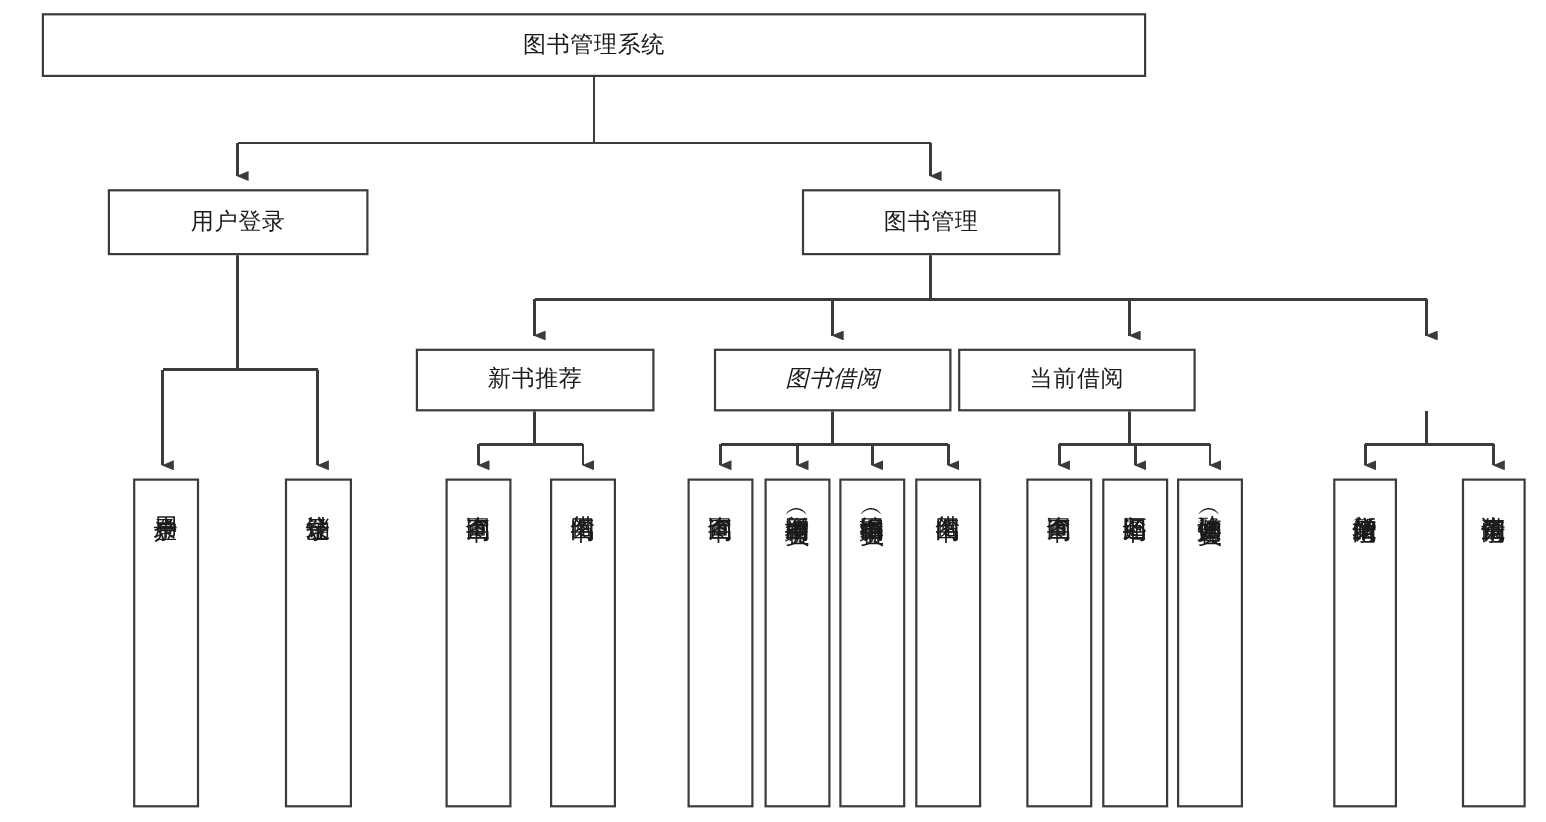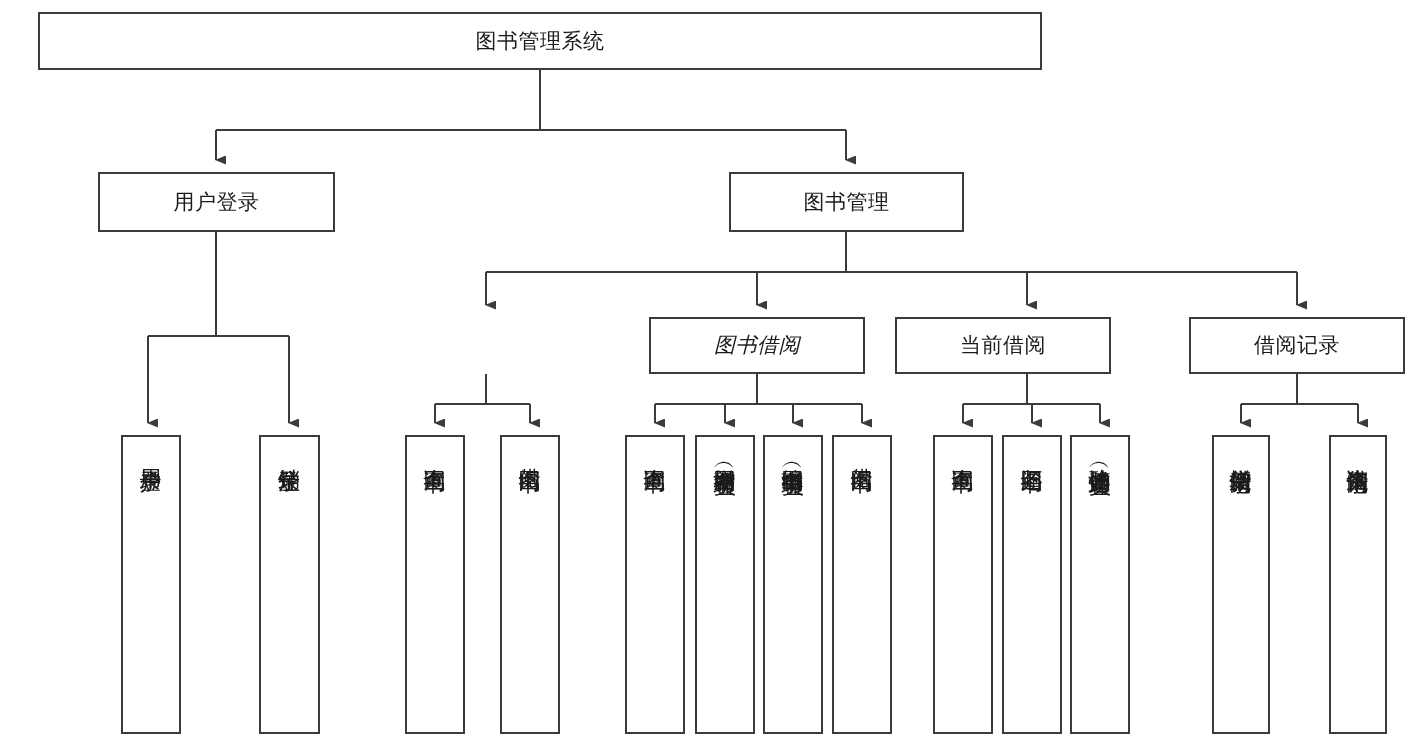--- a/index.html
+++ b/index.html
@@ -115,28 +115,28 @@
     <span class="lbl">图书管理系统</span>
   </div>
 
   <div class="node horiz" style="left:81px;top:172px;width:237px;height:60px;">
     <span class="lbl">用户登录</span>
   </div>
   <div class="node horiz" style="left:712px;top:172px;width:235px;height:60px;">
     <span class="lbl">图书管理</span>
   </div>
 
+  <div class="node horiz" style="left:361px;top:317px;width:217px;height:57px;">
+    <span class="lbl">新书推荐</span>
+  </div>
   <div class="node horiz" style="left:632px;top:317px;width:216px;height:57px;font-style:italic;">
     <span class="lbl">图书借阅</span>
   </div>
-  <div class="node horiz" style="left:878px;top:317px;width:216px;height:57px;">
+  <div class="node horiz" style="left:854px;top:317px;width:216px;height:57px;">
     <span class="lbl">当前借阅</span>
-  </div>
-  <div class="node horiz" style="left:1172px;top:317px;width:216px;height:57px;">
-    <span class="lbl">借阅记录</span>
   </div>
 
   <div class="node vert" style="left:104px;top:435px;width:60px;height:299px;">
     <span class="lbl">用户登录</span>
   </div>
   <div class="node vert" style="left:242px;top:435px;width:61px;height:299px;">
     <span class="lbl">注销登录</span>
   </div>
   <div class="node vert" style="left:388px;top:435px;width:60px;height:299px;">
     <span class="lbl">查询图书</span>

